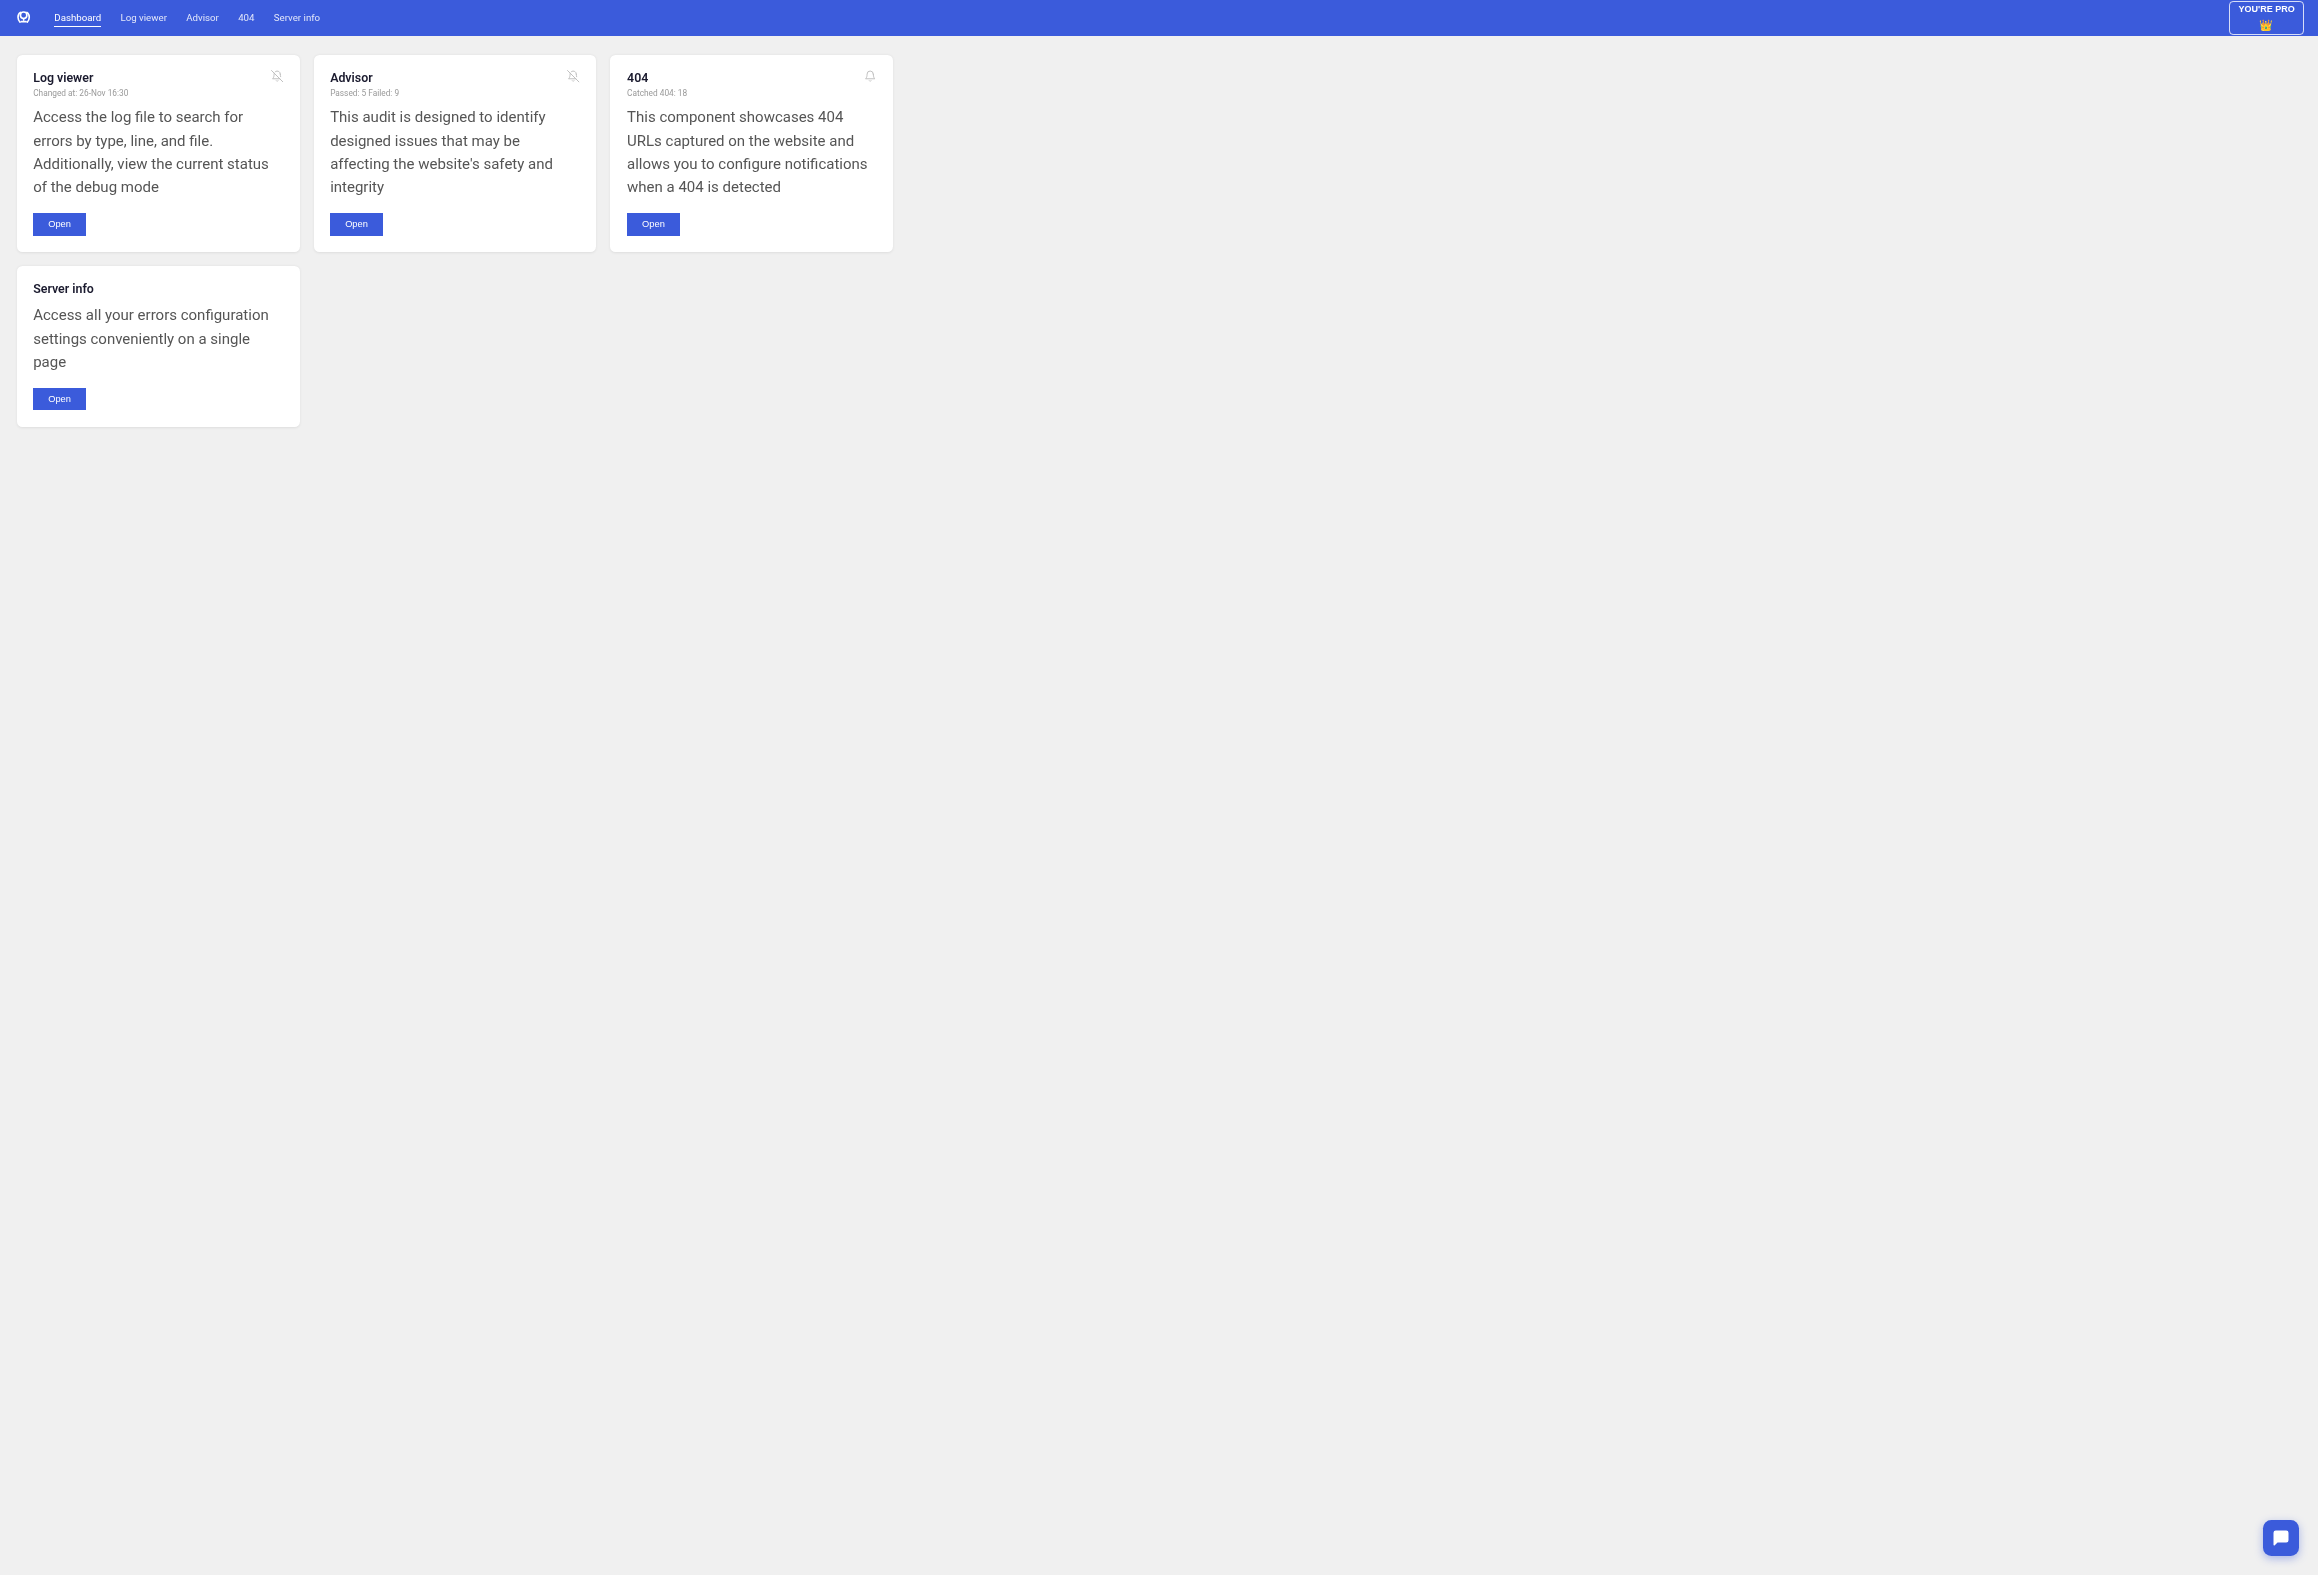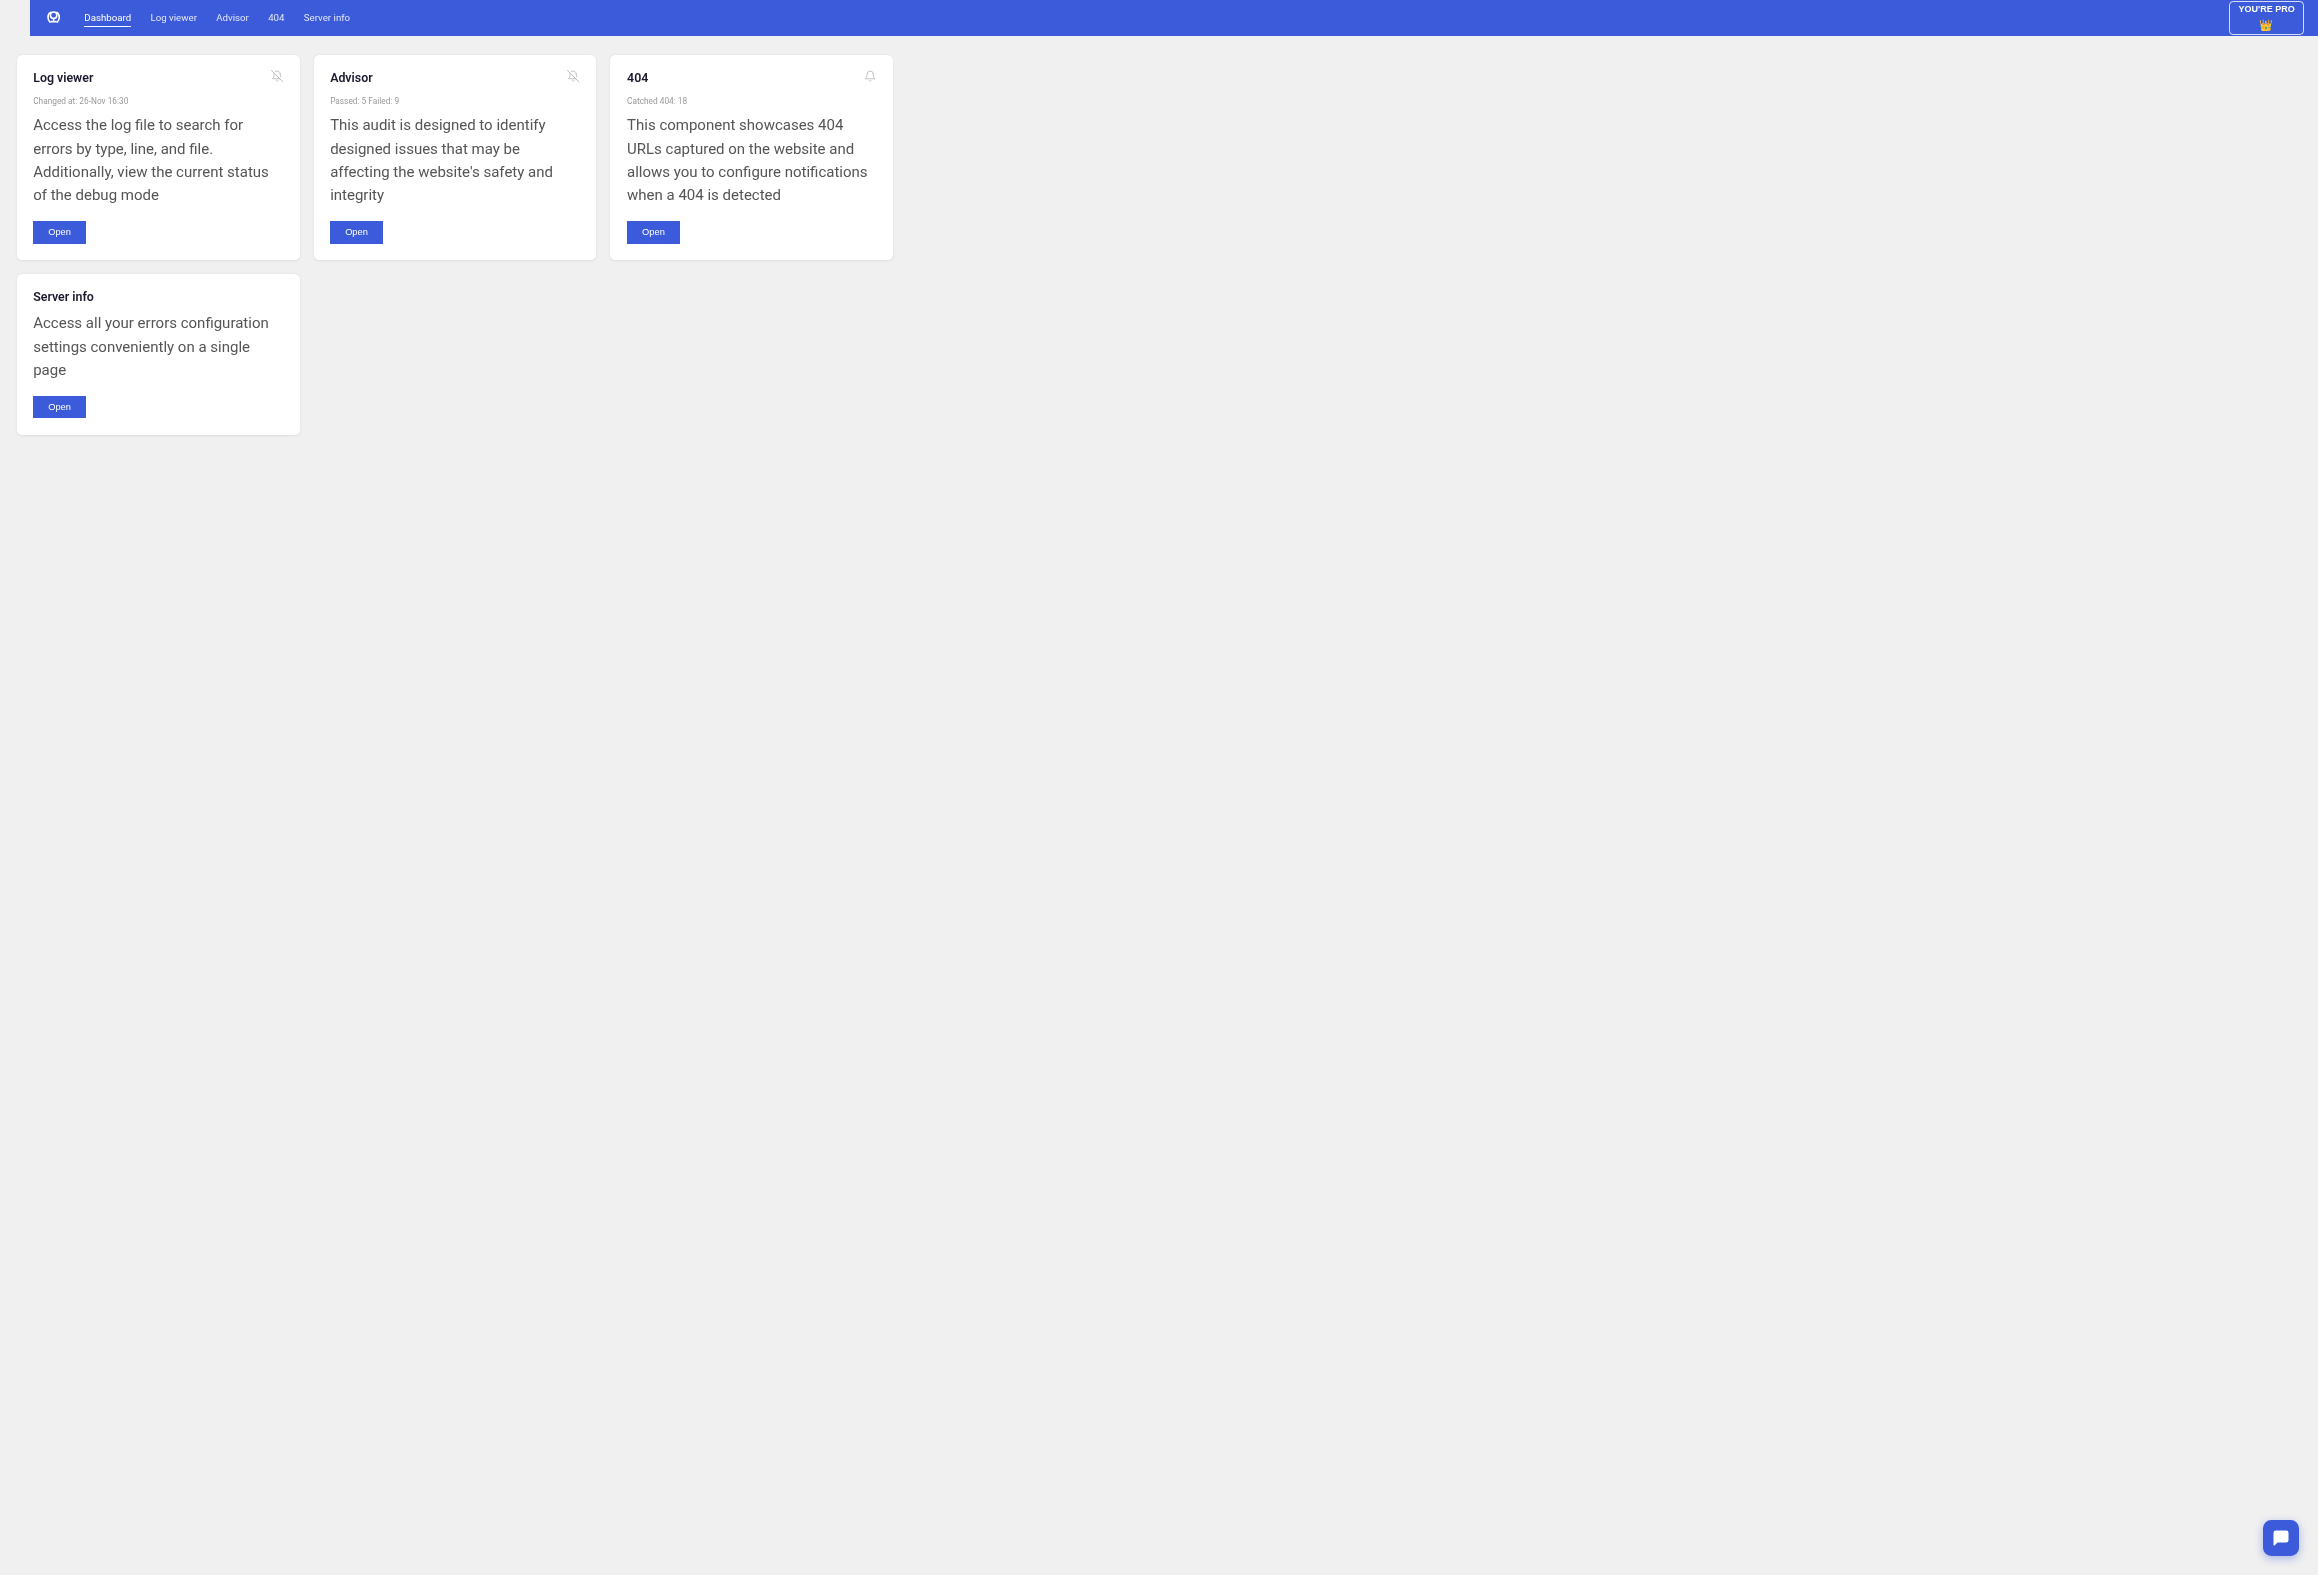--- a/index.html
+++ b/index.html
@@ -6,21 +6,20 @@
     body { font-family: -apple-system, BlinkMacSystemFont, 'Segoe UI', Roboto, sans-serif; background: #f0f0f0; min-height: 100vh; }
 
     
     .navbar {
       background: #3b5bdb;
       display: flex;
       align-items: center;
       padding: 0 14px;
       height: 36px;
       gap: 21px;
-      margin-left: 30px;
     }
     .nav-logo {
       width: 19.3px; height: 19.3px;
       background: transparent;
       display: flex; align-items: center; justify-content: center;
     }
     .nav-logo svg { width: 19.3px; height: 19.3px; }
     .nav-links { display: flex; gap: 19.3px; flex: 1; }
     .nav-link {
       color: rgba(255,255,255,0.85);
@@ -76,21 +75,20 @@
     }
     .card-title-group { display: flex; flex-direction: column; gap: 2.8px; }
     .card-title {
       font-size: 12.4px;
       font-weight: 600;
       color: #1a1a2e;
     }
     .card-subtitle {
       font-size: 8.3px;
       color: #999;
-      margin-top: 8px;
     }
     .card-icon {
       color: #bbb;
       font-size: 12.4px;
       cursor: pointer;
     }
     .card-description {
       font-size: 15px;
       color: #555;
       line-height: 1.55;

